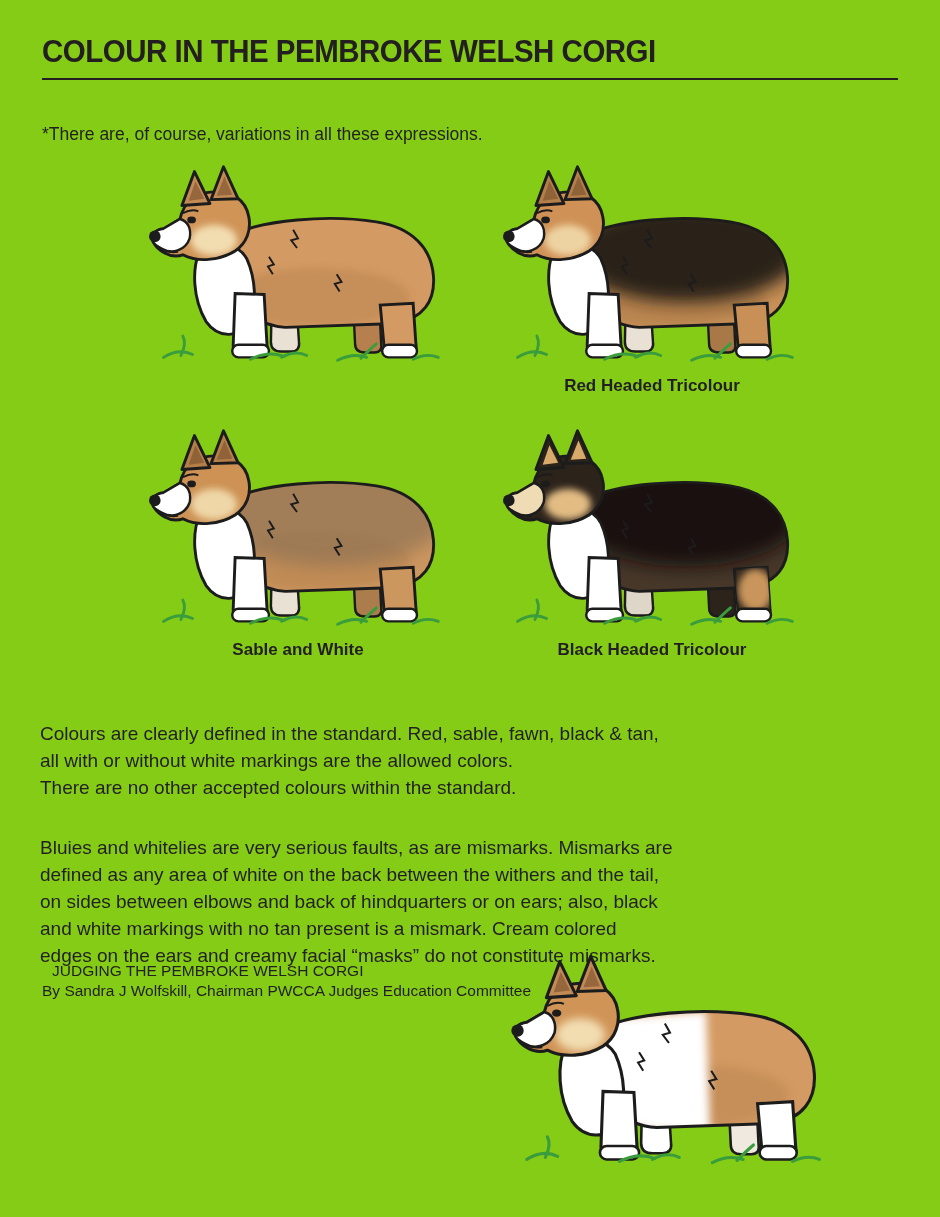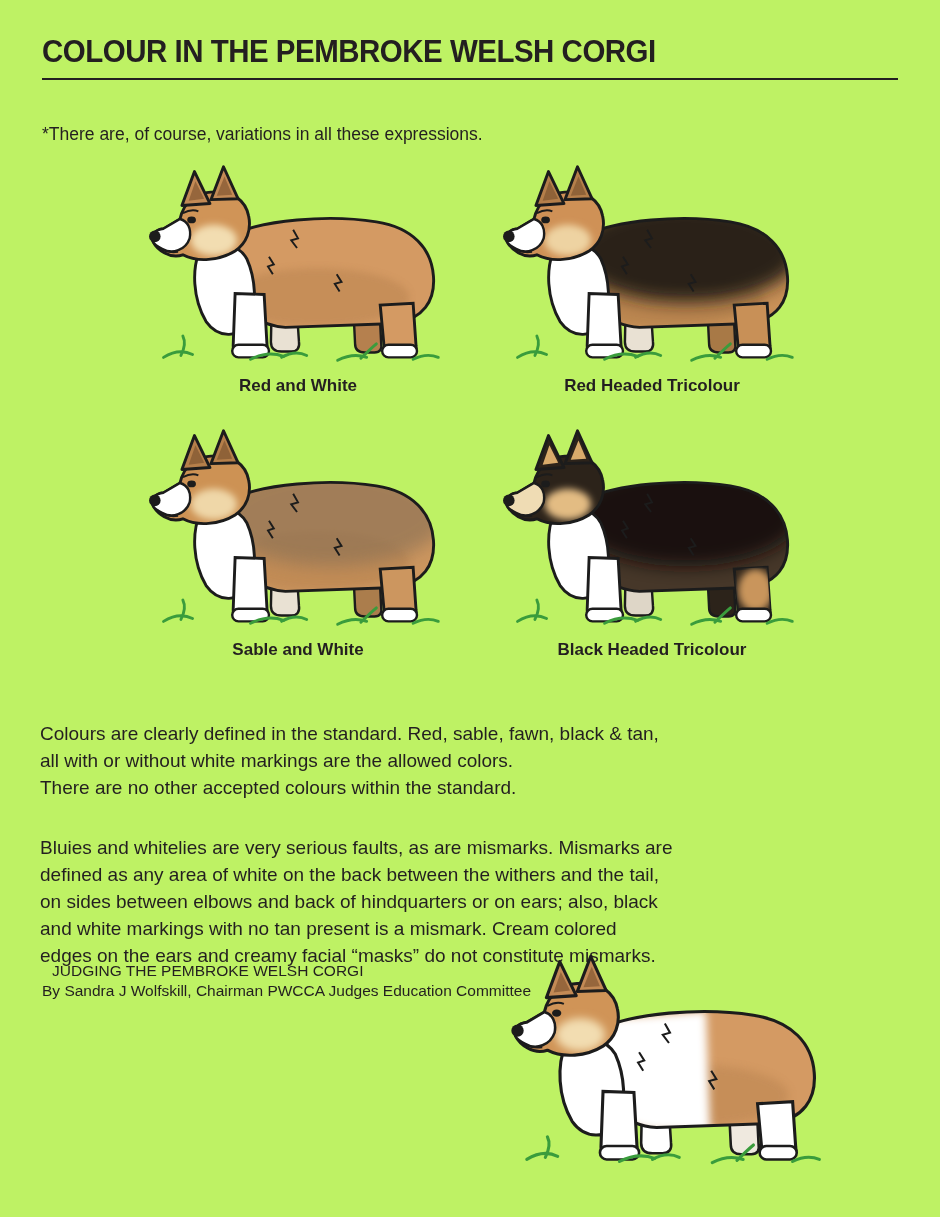--- a/index.html
+++ b/index.html
@@ -1,17 +1,17 @@
 <!DOCTYPE html>
 <html><head>
 <meta charset="utf-8">
 <style>
   html,body{margin:0;padding:0;background:#ffffff;}
   .page{
-    position:relative;width:940px;height:1217px;background:#bef264;overflow:hidden;
+    position:relative;width:940px;height:1217px;background:#84cc16;overflow:hidden;
     font-family:"Liberation Sans",sans-serif;color:#231f20;
   }
   .title{
     position:absolute;left:42px;top:34px;margin:0;
     font-size:31px;font-weight:700;letter-spacing:-0.5px;white-space:nowrap;
     transform:scaleX(0.95);transform-origin:left center;
   }
   .rule{position:absolute;left:42px;top:78px;width:856px;height:2px;background:#231f20;}
   .dominance{position:absolute;left:42px;top:95px;font-size:19px;white-space:nowrap;}
   .dominance .seq{margin-left:16px;}
@@ -93,21 +93,20 @@
             <path d="M26,204 q16,-10 30,-3"></path>
             <path d="M44,202 q6,-12 2,-20"></path>
             <path d="M116,206 q18,-9 34,-3"></path>
             <path d="M148,204 q14,-8 26,-2"></path>
             <path d="M206,207 q16,-8 30,-3"></path>
             <path d="M230,205 q10,-10 16,-15"></path>
             <path d="M284,206 q14,-7 26,-2"></path>
           </g>
         </svg>
       </div>
-    <figcaption>Red and White</figcaption>
   </figure>
 
   <figure class="fig fig1">
     <div class="dog">
         <svg viewBox="0 0 330 215" xmlns="http://www.w3.org/2000/svg">
           <defs>
             <clipPath id="cb1">
               <path d="M95,78 C128,62 196,56 246,64 C284,70 303,92 305,120 C307,146 294,164 266,169 L152,173 C118,171 101,149 95,116 C91,98 92,87 95,78 Z"></path>
             </clipPath>
             <clipPath id="ch1">

